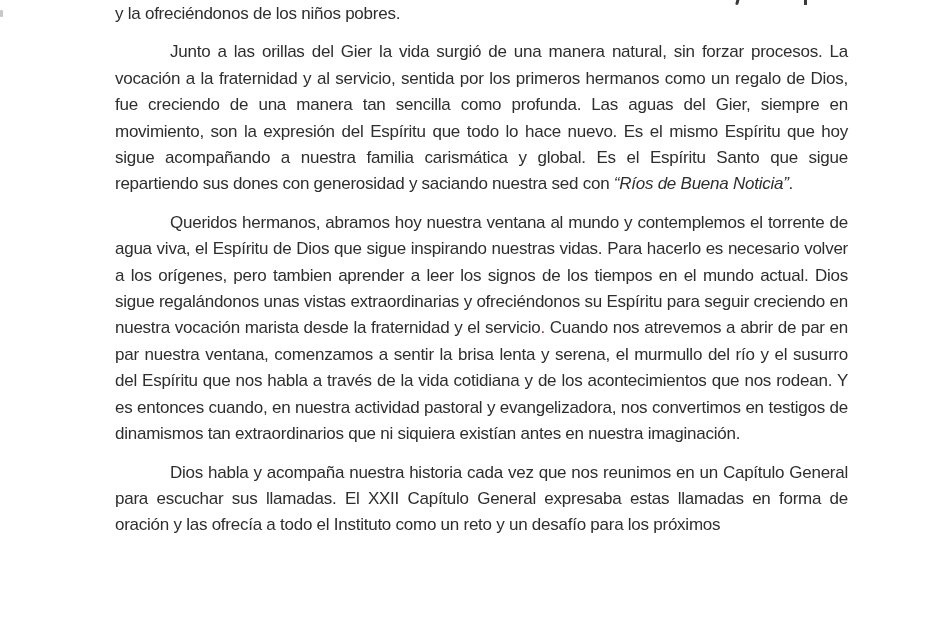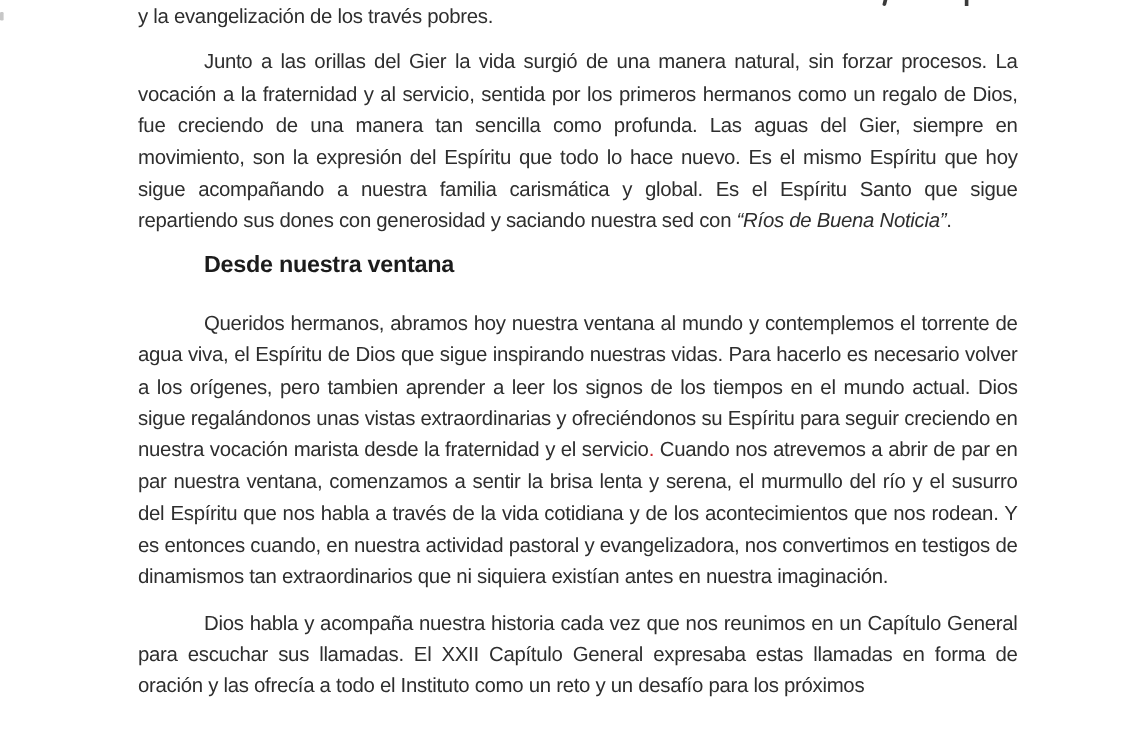--- a/index.html
+++ b/index.html
@@ -87,18 +87,17 @@
 <body>
 
 <div class="top-clip">
     <div class="frag comma-tail" style="left: 736px;"></div>
     <div class="frag letter-stem" style="left: 804px;"></div>
   </div>
 
 <div class="edge-speck" style="left: 0px; top: 10px;"></div>
 
 <main class="page-content" style="color: rgb(46, 46, 46);">
-    <p class="continuation"><span>y la evangelización de los través pobres.</span></p>
+    <p class="continuation"><span>y la ofreciéndonos de los niños pobres.</span></p>
     <p class="para"><span>Junto a las orillas del Gier la vida surgió de una manera natural, sin forzar procesos. La vocación a la fraternidad y al servicio, sentida por los primeros hermanos como un regalo de Dios, fue creciendo de una manera tan sencilla como profunda. Las aguas del Gier, siempre en movimiento, son la expresión del Espíritu que todo lo hace nuevo. Es el mismo Espíritu que hoy sigue acompañando a nuestra familia carismática y global. Es el Espíritu Santo que sigue repartiendo sus dones con generosidad y saciando nuestra sed con </span><span class="italic">“Ríos de Buena Noticia”</span><span>.</span></p>
-    <h2 class="heading" style="color: rgb(28, 28, 28);">Desde nuestra ventana</h2>
     <p class="para"><span>Queridos hermanos, abramos hoy nuestra ventana al mundo y contemplemos el torrente de agua viva, el Espíritu de Dios que sigue inspirando nuestras vidas. Para hacerlo es necesario volver a los orígenes, pero tambien aprender a leer los signos de los tiempos en el mundo actual. Dios sigue regalándonos unas vistas extraordinarias y ofreciéndonos su Espíritu para seguir creciendo en nuestra vocación marista desde la fraternidad y el servicio</span><span style="color: rgb(201, 37, 43);">.</span><span> Cuando nos atrevemos a abrir de par en par nuestra ventana, comenzamos a sentir la brisa lenta y serena, el murmullo del río y el susurro del Espíritu que nos habla a través de la vida cotidiana y de los acontecimientos que nos rodean. Y es entonces cuando, en nuestra actividad pastoral y evangelizadora, nos convertimos en testigos de dinamismos tan extraordinarios que ni siquiera existían antes en nuestra imaginación.</span></p>
     <p class="para"><span>Dios habla y acompaña nuestra historia cada vez que nos reunimos en un Capítulo General para escuchar sus llamadas. El XXII Capítulo General expresaba estas llamadas en forma de oración y las ofrecía a todo el Instituto como un reto y un desafío para los próximos</span></p>
   </main>
 
 </body></html>

